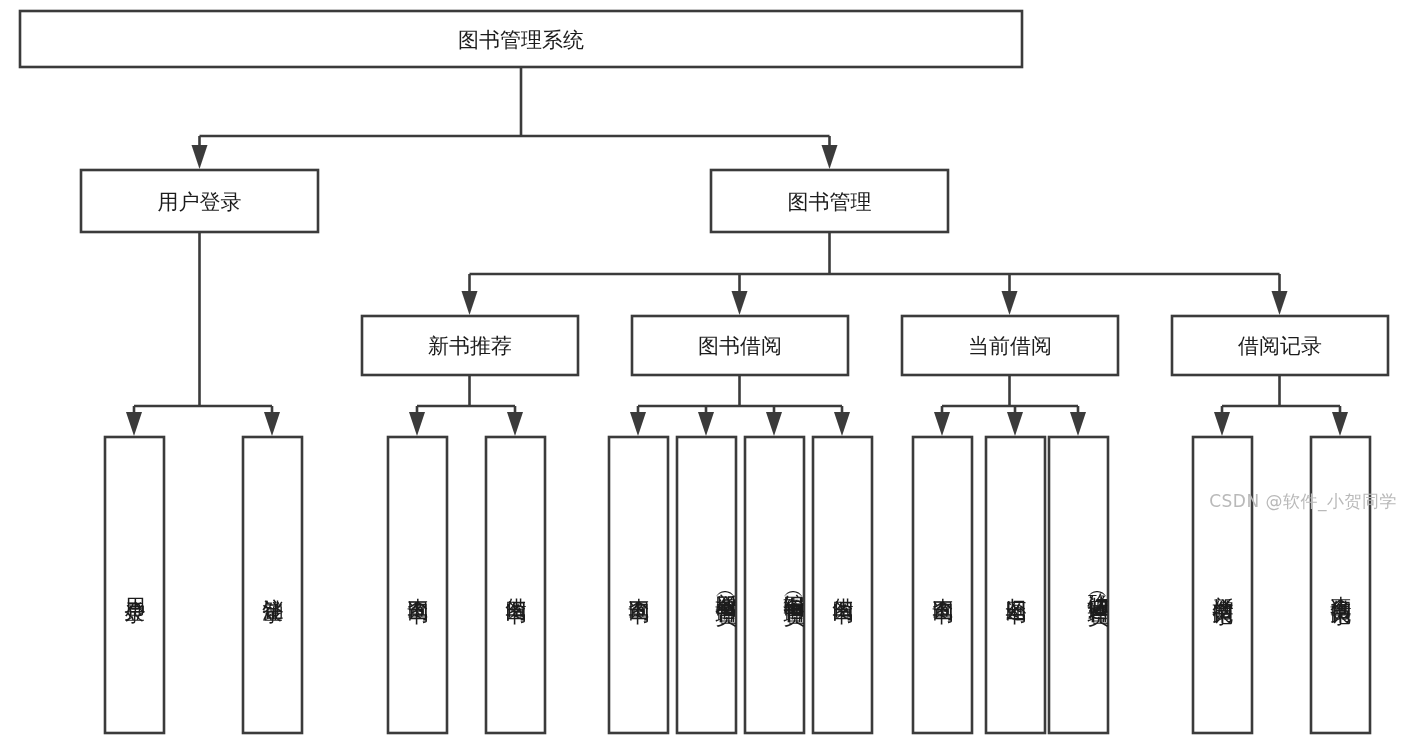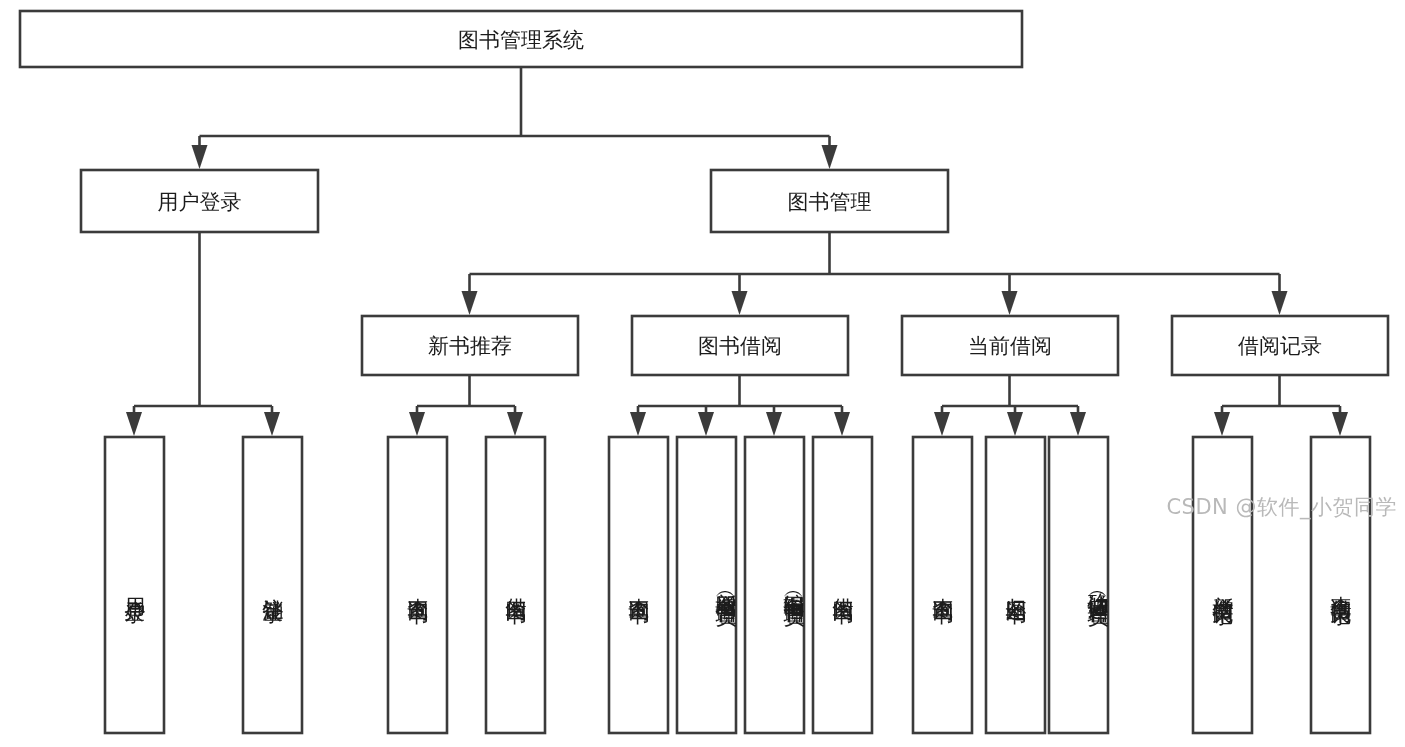--- a/index.html
+++ b/index.html
@@ -60,23 +60,23 @@
     display: flex;
     align-items: center;
     justify-content: center;
     text-align: center;
     white-space: nowrap;
     pointer-events: none;
   }
   .watermark {
     position: absolute;
     right: 8px;
-    bottom: 6px;
-    font-family: "DejaVu Sans", "Liberation Sans", sans-serif;
-    font-size: 21px;
+    bottom: 14px;
+    font-family: "DejaVu Sans", "Liberation Sans", sans-serif;
+    font-size: 17px;
     color: #b9b9b9;
     letter-spacing: 0.5px;
     white-space: nowrap;
   }
 </style>
 </head>
 <body>
 
 <div id="diagram-root">
 

